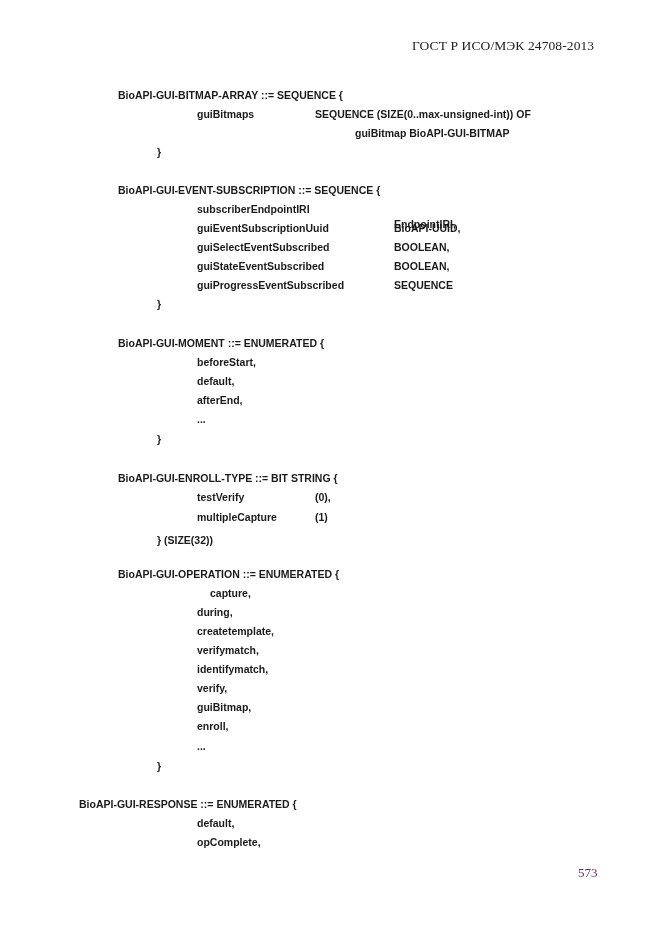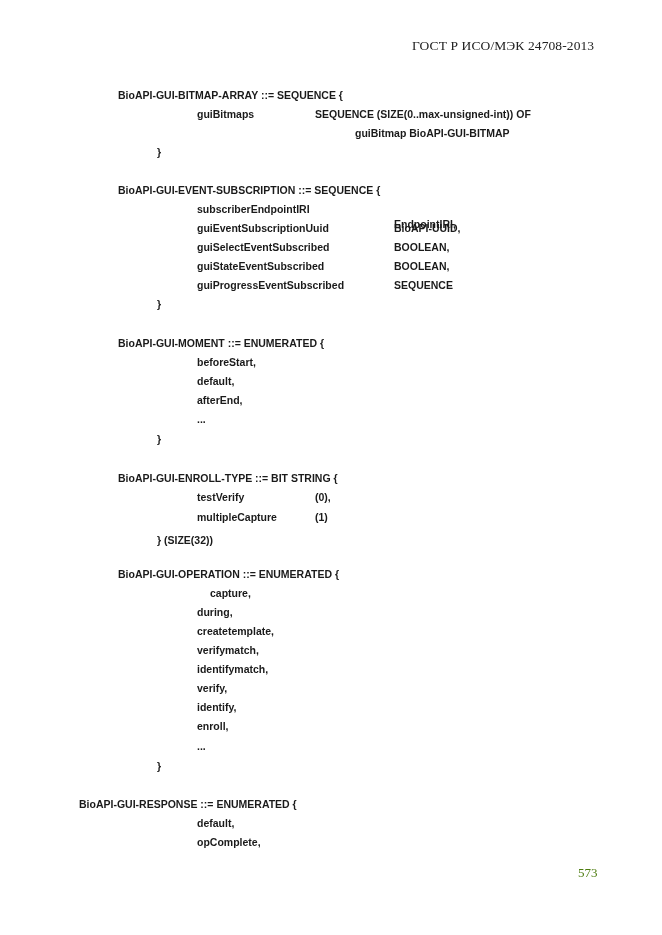--- a/index.html
+++ b/index.html
@@ -4,21 +4,21 @@
 <style>
   html, body { margin: 0; padding: 0; background: #ffffff; }
   body { width: 662px; height: 935px; position: relative; overflow: hidden; }
   .header {
     position: absolute; left: 412px; top: 38px;
     font-family: "Liberation Serif", serif; font-size: 13.5px; color: #222;
     letter-spacing: 0.1px;
   }
   .page-number {
     position: absolute; left: 578px; top: 865px;
-    font-family: "Liberation Serif", serif; font-size: 13px; color: #4d7c0f;
+    font-family: "Liberation Serif", serif; font-size: 13px; color: #701a75;
   }
   .code {
     position: absolute; font-family: "Liberation Sans", sans-serif;
     font-size: 10.5px; font-weight: bold; color: #1a1a1a; white-space: nowrap;
     line-height: 13px;
   }
 </style>
 </head>
 <body>
 
@@ -57,21 +57,21 @@
 <div class="code" style="left:315px;top:511px">(1)</div>
 <div class="code" style="left:157px;top:534px">} (SIZE(32))</div>
 
 <div class="code" style="left:118px;top:568px">BioAPI-GUI-OPERATION ::= ENUMERATED {</div>
 <div class="code" style="left:210px;top:587px">capture,</div>
 <div class="code" style="left:197px;top:606px">during,</div>
 <div class="code" style="left:197px;top:625px">createtemplate,</div>
 <div class="code" style="left:197px;top:644px">verifymatch,</div>
 <div class="code" style="left:197px;top:663px">identifymatch,</div>
 <div class="code" style="left:197px;top:682px">verify,</div>
-<div class="code" style="left:197px;top:701px">identify,</div>
+<div class="code" style="left:197px;top:701px">guiBitmap,</div>
 <div class="code" style="left:197px;top:720px">enroll,</div>
 <div class="code" style="left:197px;top:740px">...</div>
 <div class="code" style="left:157px;top:760px">}</div>
 
 <div class="code" style="left:79px;top:798px">BioAPI-GUI-RESPONSE ::= ENUMERATED {</div>
 <div class="code" style="left:197px;top:817px">default,</div>
 <div class="code" style="left:197px;top:836px">opComplete,</div>
 
 <div class="page-number">573</div>
 

